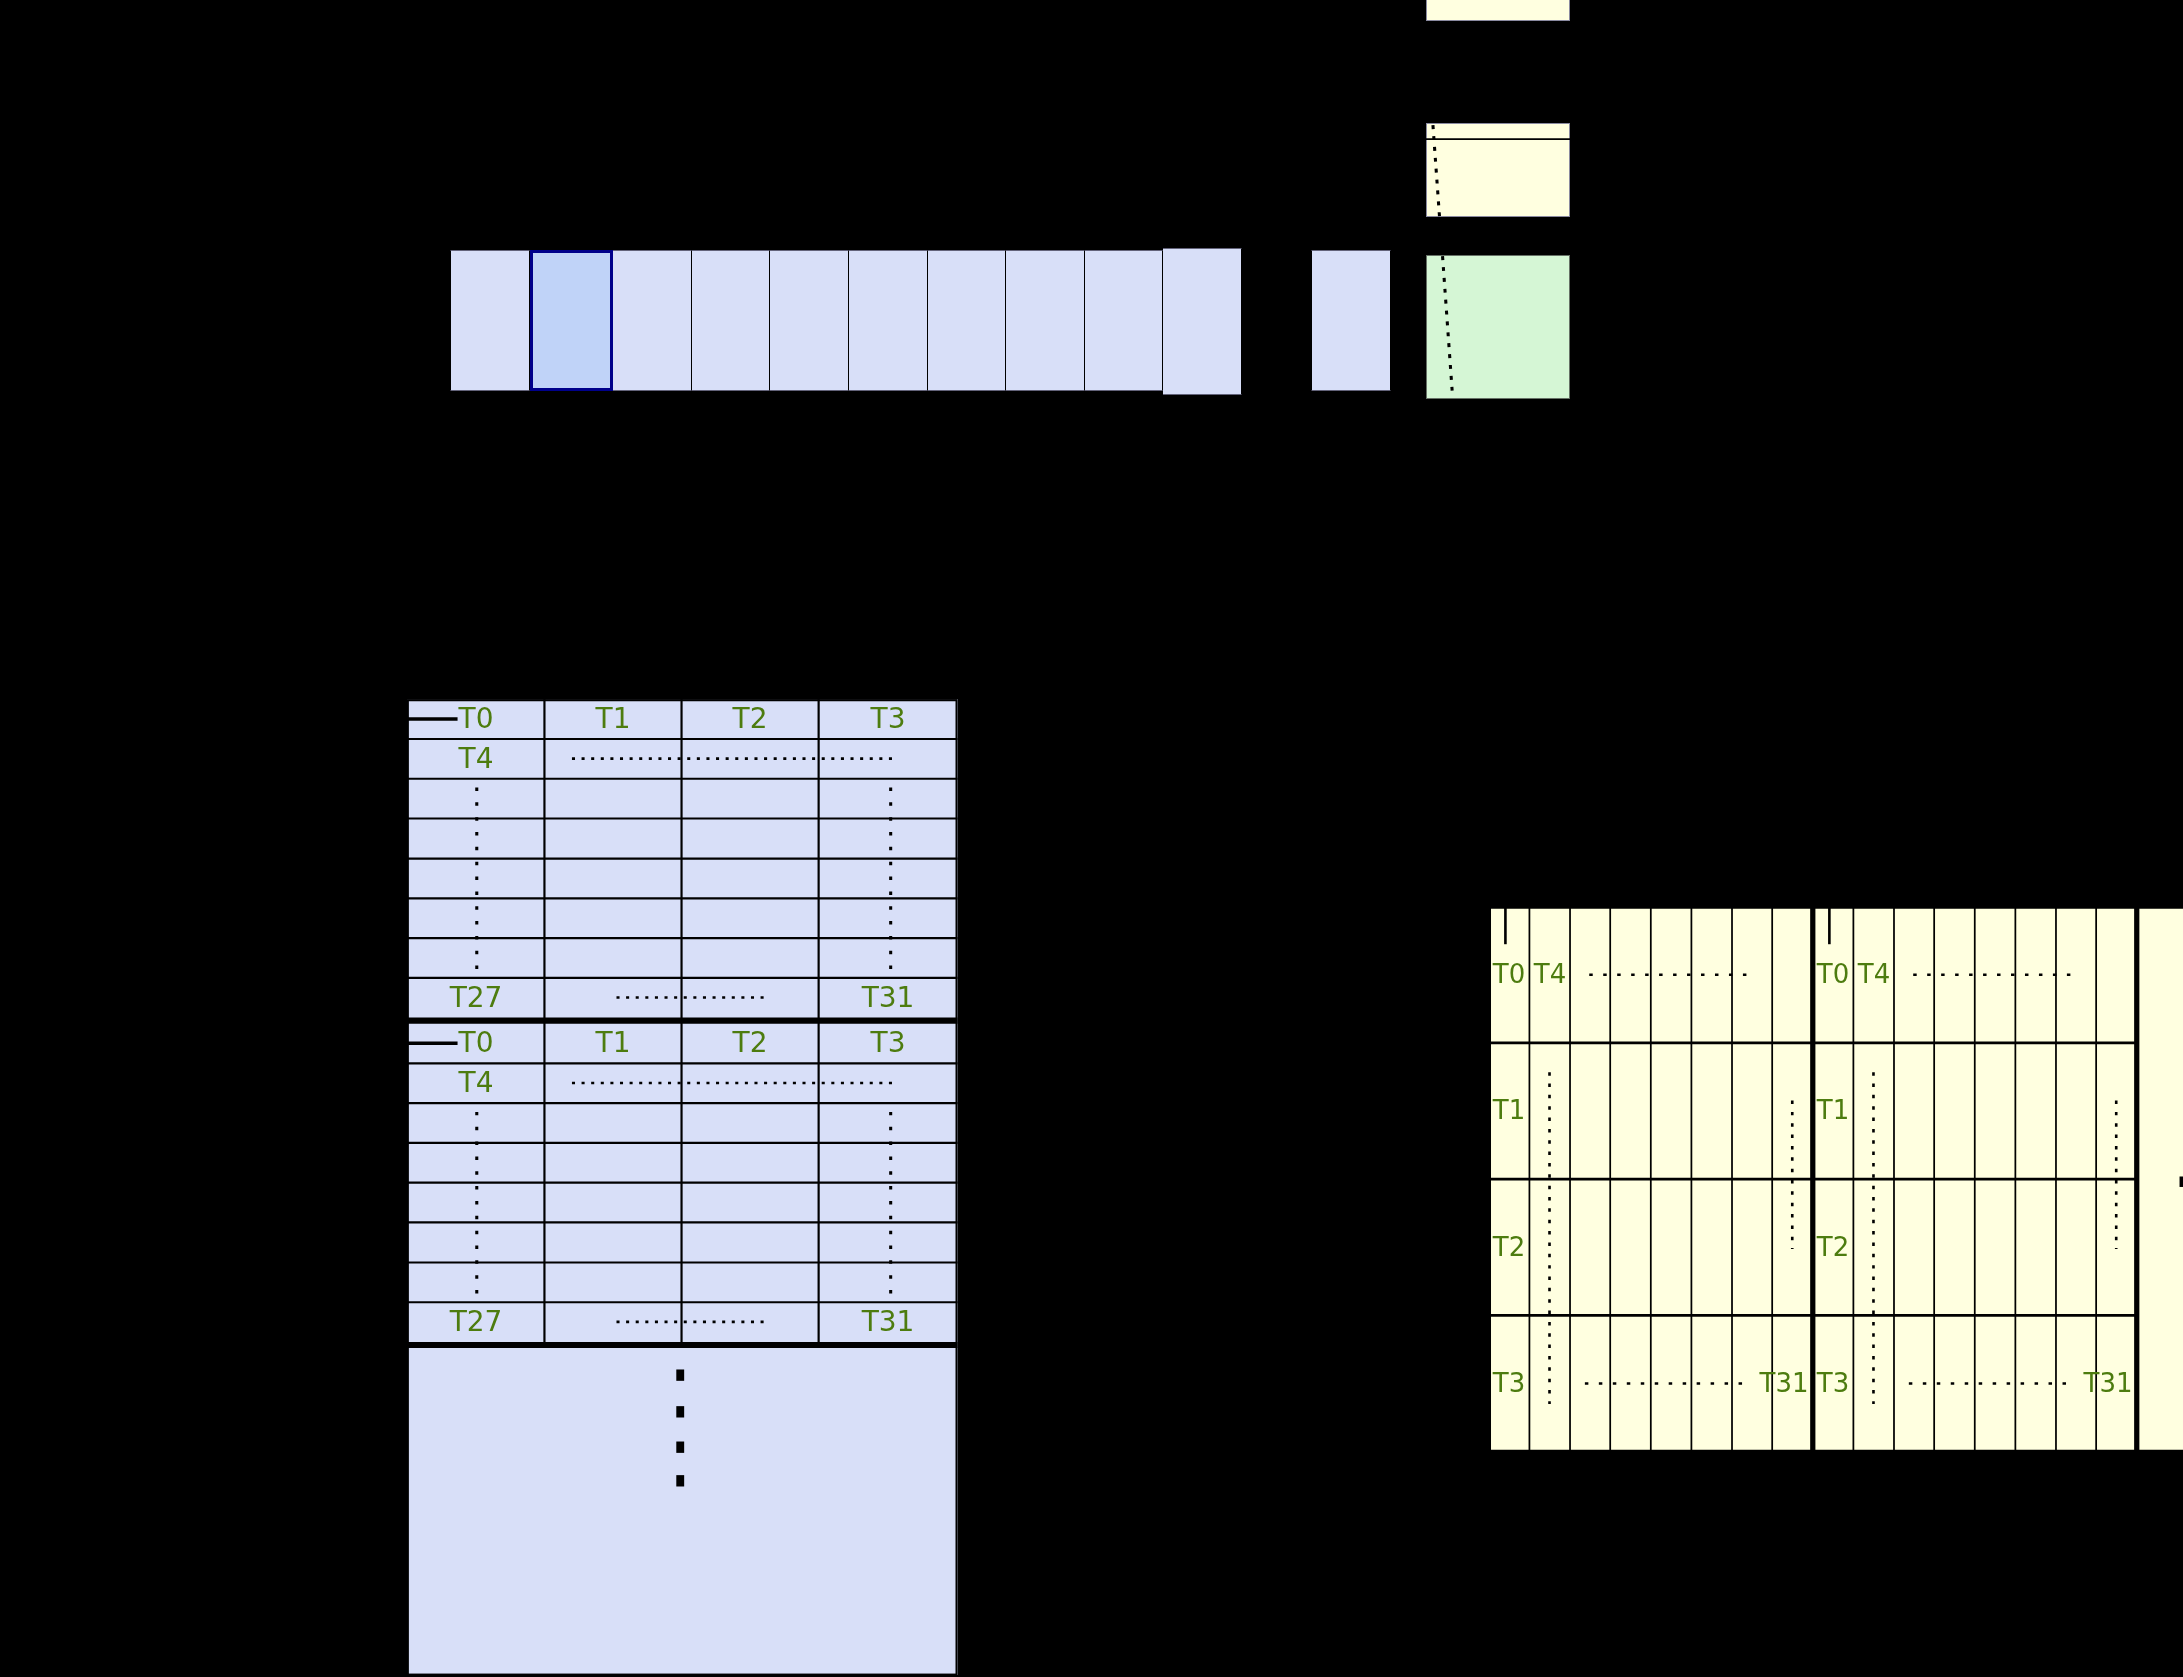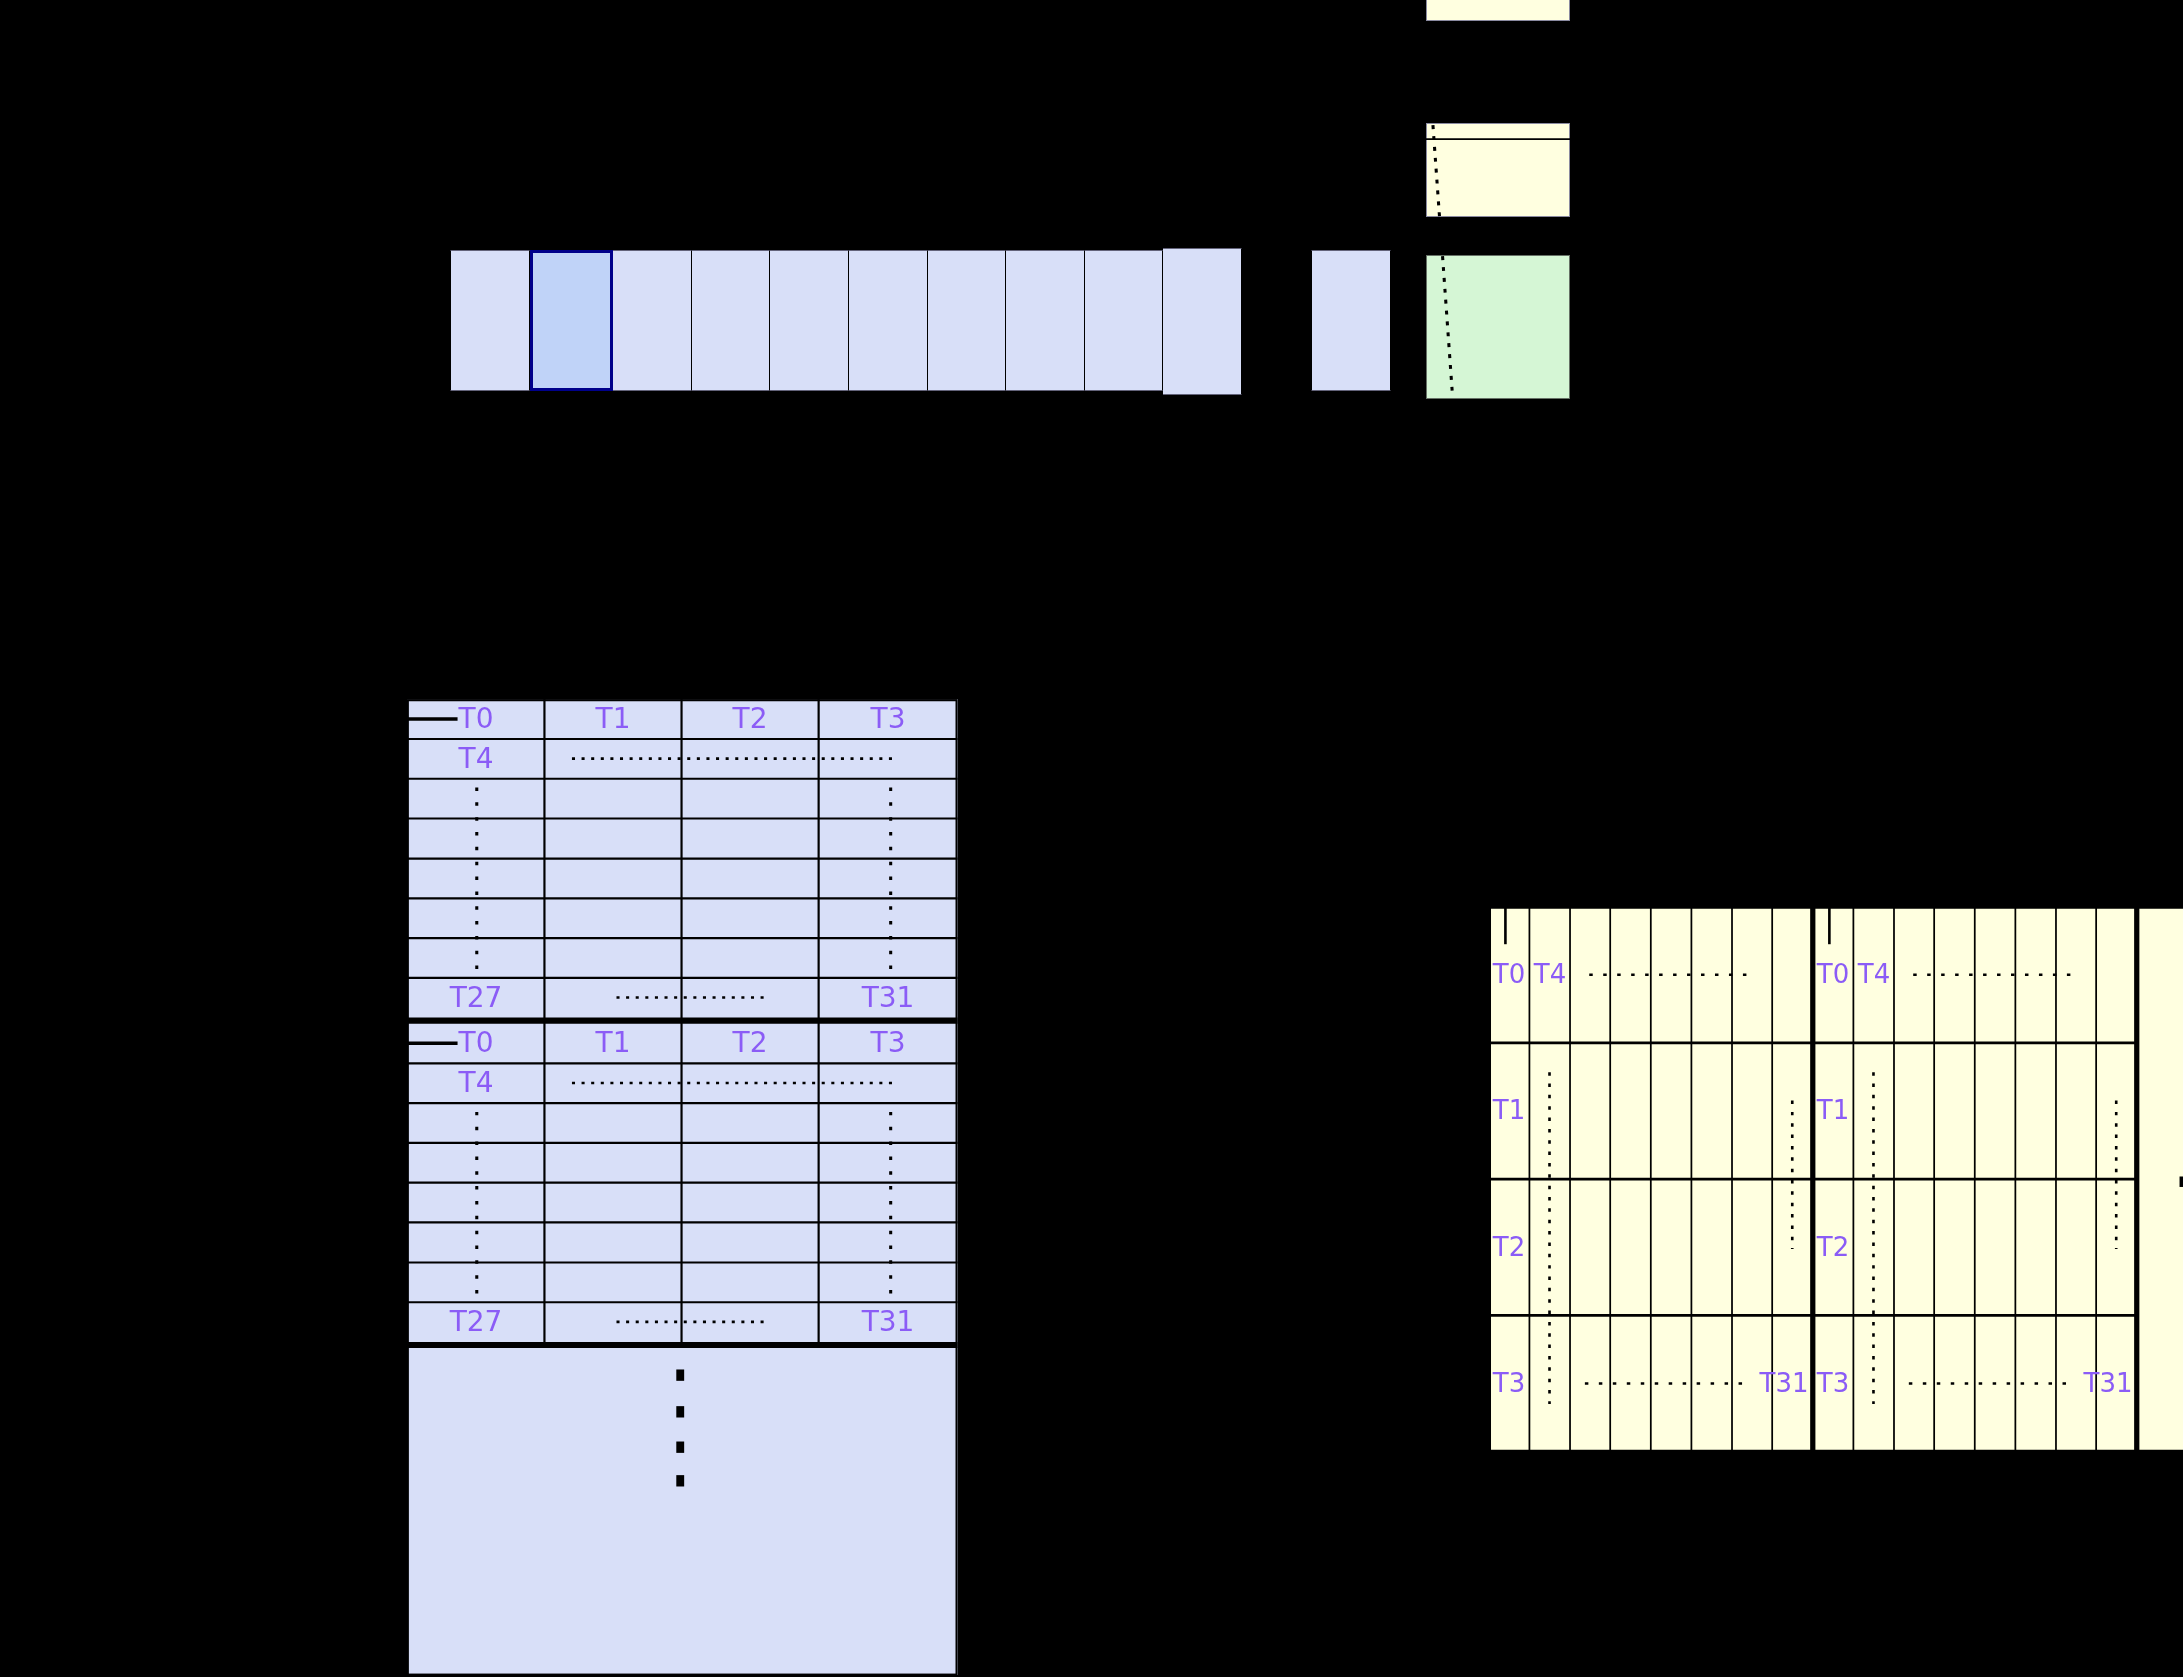--- a/index.html
+++ b/index.html
@@ -21,21 +21,21 @@
   .ybox,.gbox{position:absolute;box-sizing:border-box;}
   .ybox{background:var(--yellow_fill);border:1.3px solid #8a8aa0;}
   .gbox{background:var(--green_fill);border:1.3px solid #667066;}
   .ybox1{left:1426px;top:-13px;width:144px;height:34px;}
   .ybox2{left:1426px;top:123px;width:144px;height:94px;}
   .gbox{left:1426px;top:255px;width:144px;height:144px;}
   
   .ltable-bg{left:407px;top:699px;width:551px;height:976px;background:var(--cell_fill);}
   .rtable-bg{left:1489px;top:906px;width:980px;height:545px;background:var(--yellow_fill);}
   
-  .lbl{position:absolute;text-align:center;white-space:nowrap;color:#8b5cf6;}
+  .lbl{position:absolute;text-align:center;white-space:nowrap;color:#4d7c0f;}
   .lt{font-size:28px;line-height:38px;width:96px;}
   .rt{font-size:26px;line-height:35px;width:70px;}
 </style>
 </head>
 <body>
 
 <div class="canvas">
 
   <div class="warp-row">
       <div class="slot"></div>

